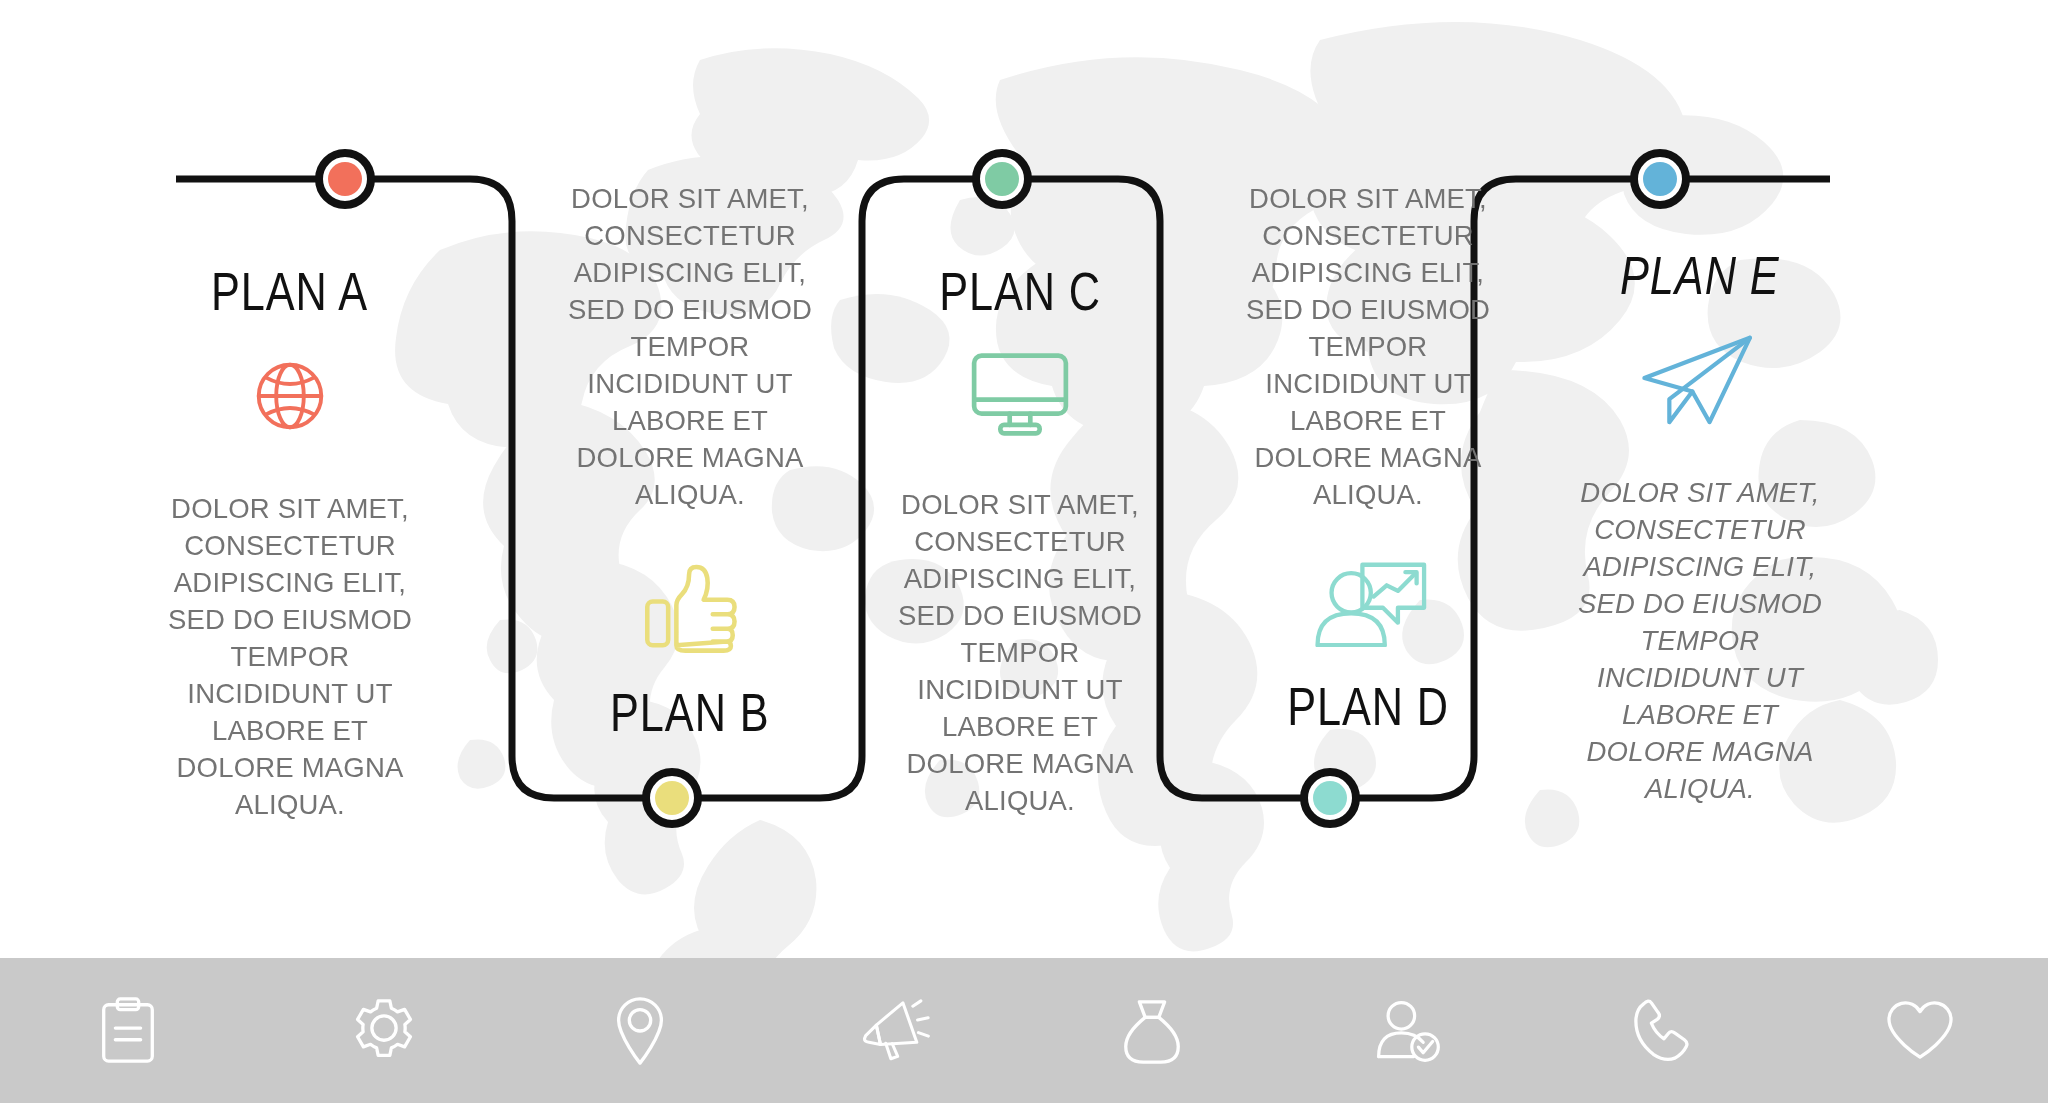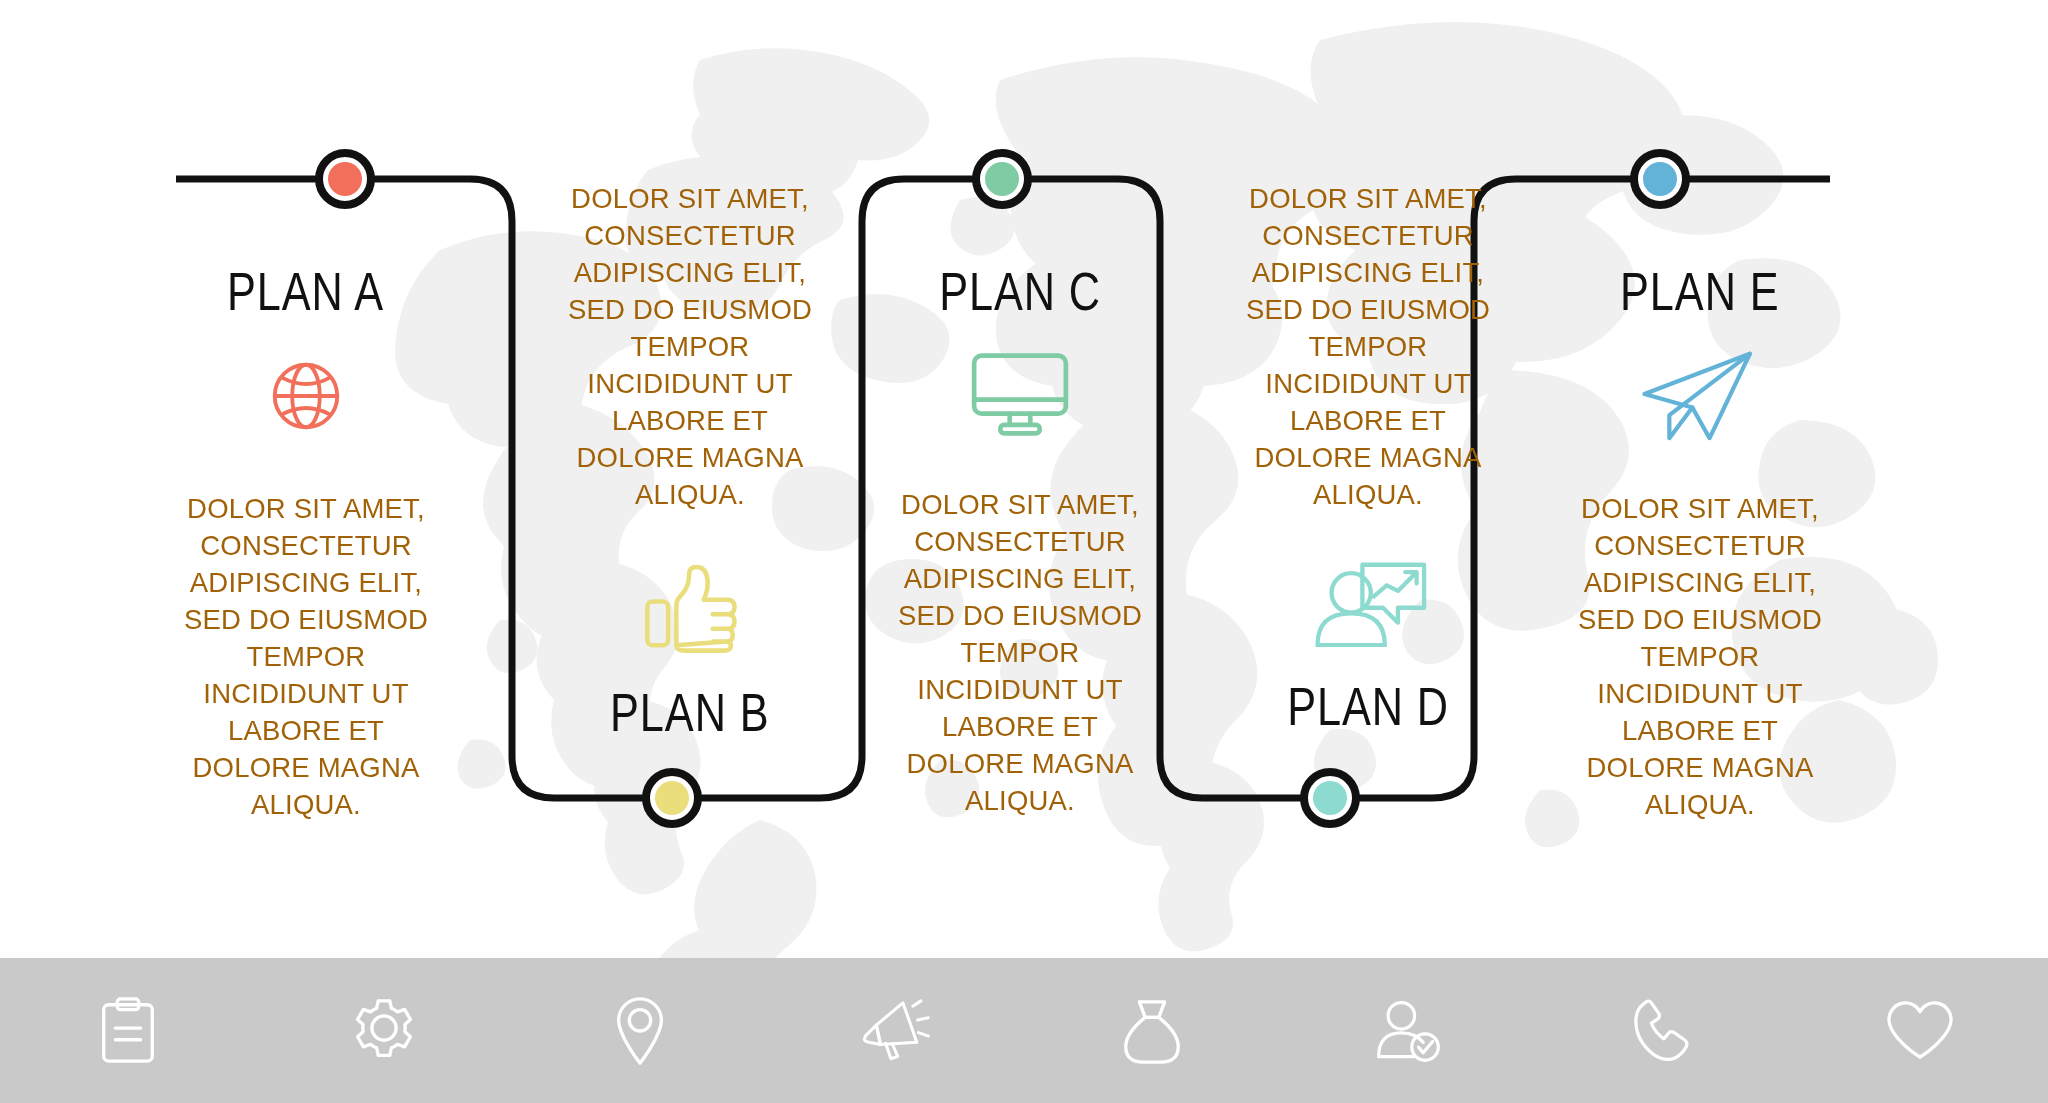--- a/index.html
+++ b/index.html
@@ -33,32 +33,32 @@
     font-weight:400;
     line-height:1;
     white-space:nowrap;
     font-family:"Liberation Sans", sans-serif;
     transform:scaleY(1.18) scaleX(0.94);
     transform-origin:center;
   }
   .plan-body{
     font-size:27.5px;
     line-height:37px;
-    color:#a16207;
+    color:#737373;
     letter-spacing:0.2px;
     width:100%;
   }
   .plan-icon{display:block;}
 
   
-  .col-a{left:166px;  top:268px; width:280px;}
+  .col-a{left:150px;  top:268px; width:280px;}
   .col-b{left:550px;  top:180px; width:280px;}
   .col-c{left:880px;  top:268px; width:280px;justify-content:center;}
   .col-d{left:1228px; top:180px; width:280px;}
-  .col-e{left:1560px; top:268px; width:280px;}
+  .col-e{left:1560px; top:252px; width:280px;font-style:italic;}
 
   .gap-title-icon{height:36px;}
   .gap-icon-text{height:48px;}
 
   
   #bottom-bar{
     position:absolute;
     left:0; bottom:0;
     width:2048px;height:145px;
     background:#c9c9c9;

